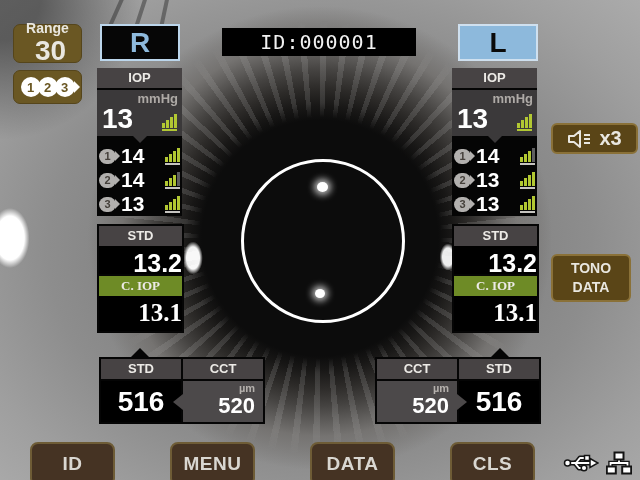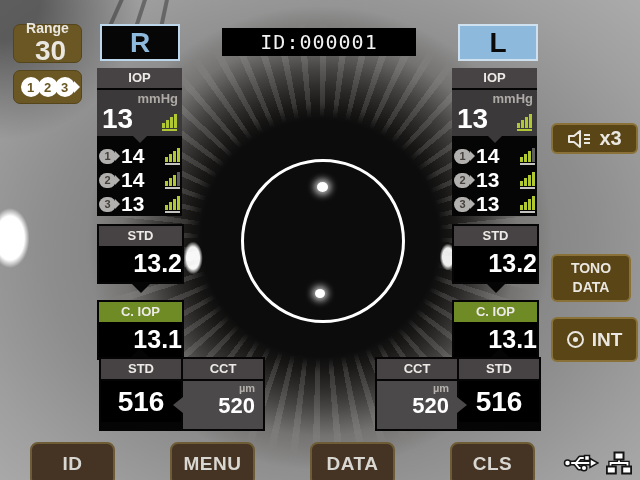--- a/index.html
+++ b/index.html
@@ -81,34 +81,34 @@
        border-top:5px solid transparent;border-bottom:5px solid transparent;}
   .bars{display:inline-flex;align-items:flex-end;gap:1px;position:relative;padding-bottom:3px;flex:none;}
   .bars i{display:block;width:3px;background:var(--green,#b2c832);}
   .bars i.off{background:var(--bar-off,#5f5f5f);}
   .bars .ul{position:absolute;left:0;right:0;bottom:0;height:2px;background:#c6c4c0;width:auto;}
   .bars.gul .ul{background:var(--green,#b2c832);}
 
   .vblock{position:absolute;width:87px;background:#050505;padding:2px;box-sizing:border-box;}
   .vblock .bigv{color:#fff;font-size:25px;font-weight:bold;text-align:right;background:#000;padding:3px 0 4px;}
   .vblock.l{left:97px;} .vblock.r{left:452px;}
-  .std-block{top:224px;} .ciop-block{top:300px;}
+  .std-block{top:224px;} .ciop-block{top:274px;font-family:Liberation Serif, serif;}
   .std-block::after{content:"";position:absolute;left:50%;bottom:-9px;margin-left:-10px;
        border-left:10px solid transparent;border-right:10px solid transparent;border-top:10px solid #050505;}
   .hdr.green{background:var(--ciop-green,#6e8b26);}
 
   .cct-panel{position:absolute;top:357px;width:166px;background:#050505;padding:2px;box-sizing:border-box;
        display:grid;grid-template-columns:1fr 1fr;gap:2px;}
   .cct-panel.left{left:99px;} .cct-panel.right{left:375px;}
   .cct-panel::before{content:"";position:absolute;top:-9px;
        border-left:9px solid transparent;border-right:9px solid transparent;border-bottom:9px solid #050505;}
   .cct-panel.left::before{left:32px;} .cct-panel.right::before{left:116px;}
   .cell-black{background:#000;height:41px;display:flex;align-items:center;justify-content:center;
        color:#fff;font-size:28px;font-weight:bold;}
-  .cell-gray{background:var(--cell-gray,#4c494a);height:48px;box-sizing:border-box;position:relative;
+  .cell-gray{background:var(--cell-gray,#4c494a);height:41px;box-sizing:border-box;position:relative;
        padding:2px 8px 0 0;text-align:right;}
   .cell-gray .cunit{display:block;color:#b5b1ad;font-size:11px;font-weight:bold;line-height:11px;}
   .cell-gray .cval{color:#fff;font-size:22px;font-weight:bold;line-height:24px;}
   .cct-panel.left .cell-gray::before{content:"";position:absolute;left:-10px;top:50%;margin-top:-8px;
        border-top:8px solid transparent;border-bottom:8px solid transparent;border-right:10px solid var(--cell-gray,#4c494a);}
   .cct-panel.right .cell-gray::after{content:"";position:absolute;right:-10px;top:50%;margin-top:-8px;
        border-top:8px solid transparent;border-bottom:8px solid transparent;border-left:10px solid var(--cell-gray,#4c494a);}
 
   
   .bot-btn{top:442px;width:85px;height:44px;font-size:19px;letter-spacing:.5px;}
@@ -145,24 +145,20 @@
   <div class="btn brown x3-btn">
     <svg width="26" height="22" viewBox="0 0 26 22">
       <path d="M2,8 L7,8 L13,3 L13,19 L7,14 L2,14 Z" fill="none" stroke="#e9e7e0" stroke-width="2" stroke-linejoin="round"></path>
       <path d="M17,7 h6 M17,11 h6 M17,15 h6" stroke="#e9e7e0" stroke-width="2"></path>
     </svg>
     <span>x3</span>
   </div>
   <div class="btn brown tono-btn">
     <span>TONO</span>
     <span>DATA</span>
-  </div>
-  <div class="btn brown int-btn">
-    <span class="int-icon"></span>
-    <span>INT</span>
   </div>
 
   <div class="iop-panel left">
     <div class="hdr">IOP</div>
     <div class="iop-main">
       <div class="unit">mmHg</div>
       <div class="val-row">
         <span class="bigdigit">13</span>
         <span class="bars gul">
             <i class="on" style="height: 5px;"></i>

